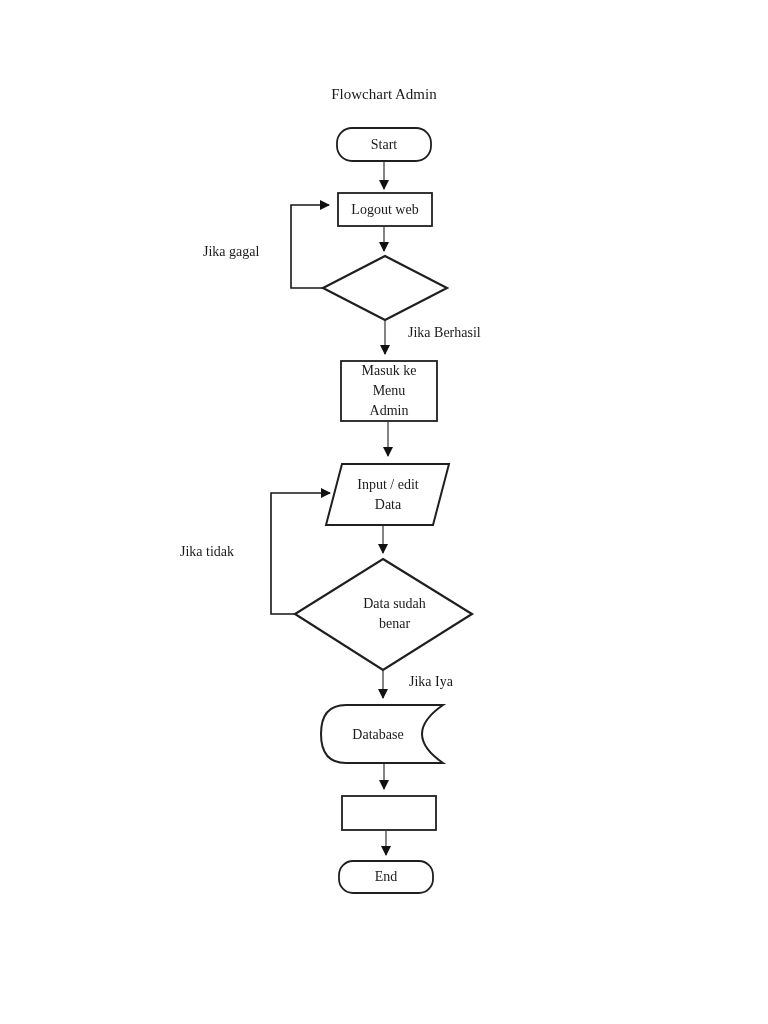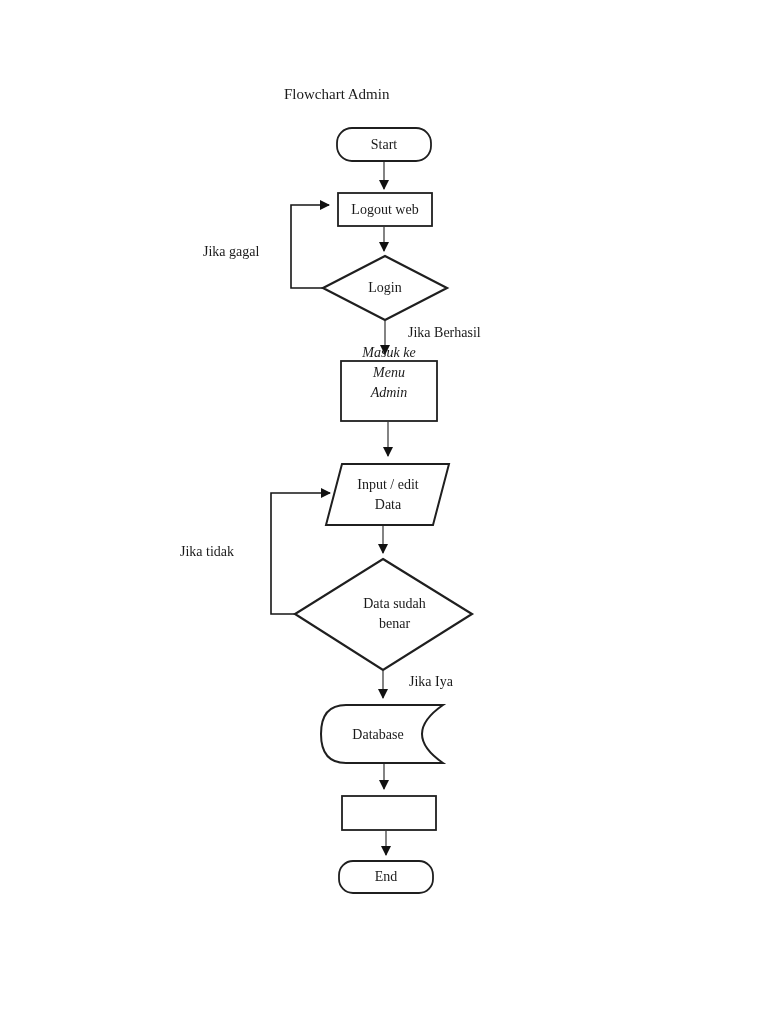--- a/index.html
+++ b/index.html
@@ -34,20 +34,21 @@
     z-index:2;
   }
   .box-label{
     display:flex;align-items:center;justify-content:center;
     text-align:center;
     white-space:pre-line;
     line-height:20px;
   }
   .page-title{
     font-size:15px;
+    text-align:center;
   }
   .edge-label{white-space:nowrap;}
 </style>
 </head>
 <body>
 
 <div class="page">
 
   <svg class="flow" width="768" height="1024" viewBox="0 0 768 1024">
     <defs>
@@ -78,23 +79,22 @@
     <rect class="shape" x="342" y="796" width="94" height="34"></rect>
     <rect class="shape" x="339" y="861" width="94" height="32" rx="14" ry="14"></rect>
   </svg>
 
   <div class="lbl page-title" style="left:284px;top:86px;width:200px;">Flowchart Admin</div>
 
   <div class="lbl box-label" style="left:337px;top:128px;width:94px;height:33px;">Start</div>
 
   <div class="lbl box-label" style="left:338px;top:193px;width:94px;height:33px;">Logout web</div>
 
-  <div class="lbl box-label" style="left:323px;top:258px;width:124px;height:60px;">Login</div>
 
-  <div class="lbl box-label" style="left:341px;top:343px;width:96px;height:60px;font-style:italic;">Masuk ke
+  <div class="lbl box-label" style="left:341px;top:361px;width:96px;height:60px;">Masuk ke
 Menu
 Admin</div>
 
   <div class="lbl box-label" style="left:330px;top:464px;width:116px;height:61px;">Input / edit
 Data</div>
 
   <div class="lbl box-label" style="left:306px;top:584px;width:177px;height:60px;">Data sudah
 benar</div>
 
   <div class="lbl box-label" style="left:321px;top:706px;width:114px;height:57px;">Database</div>

